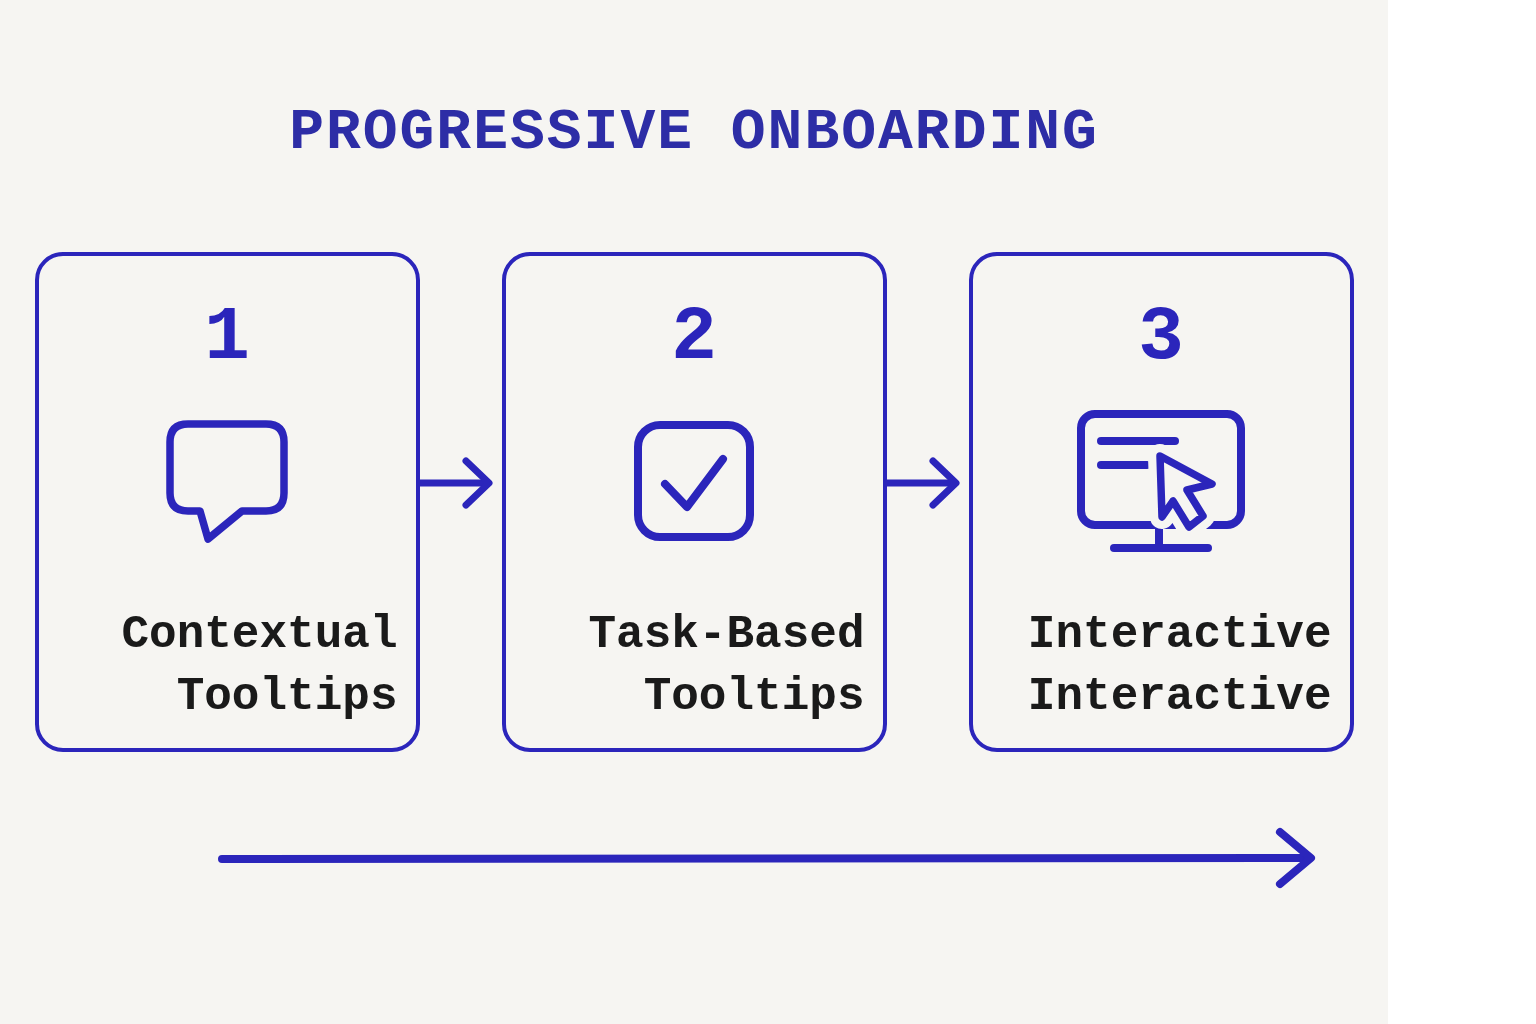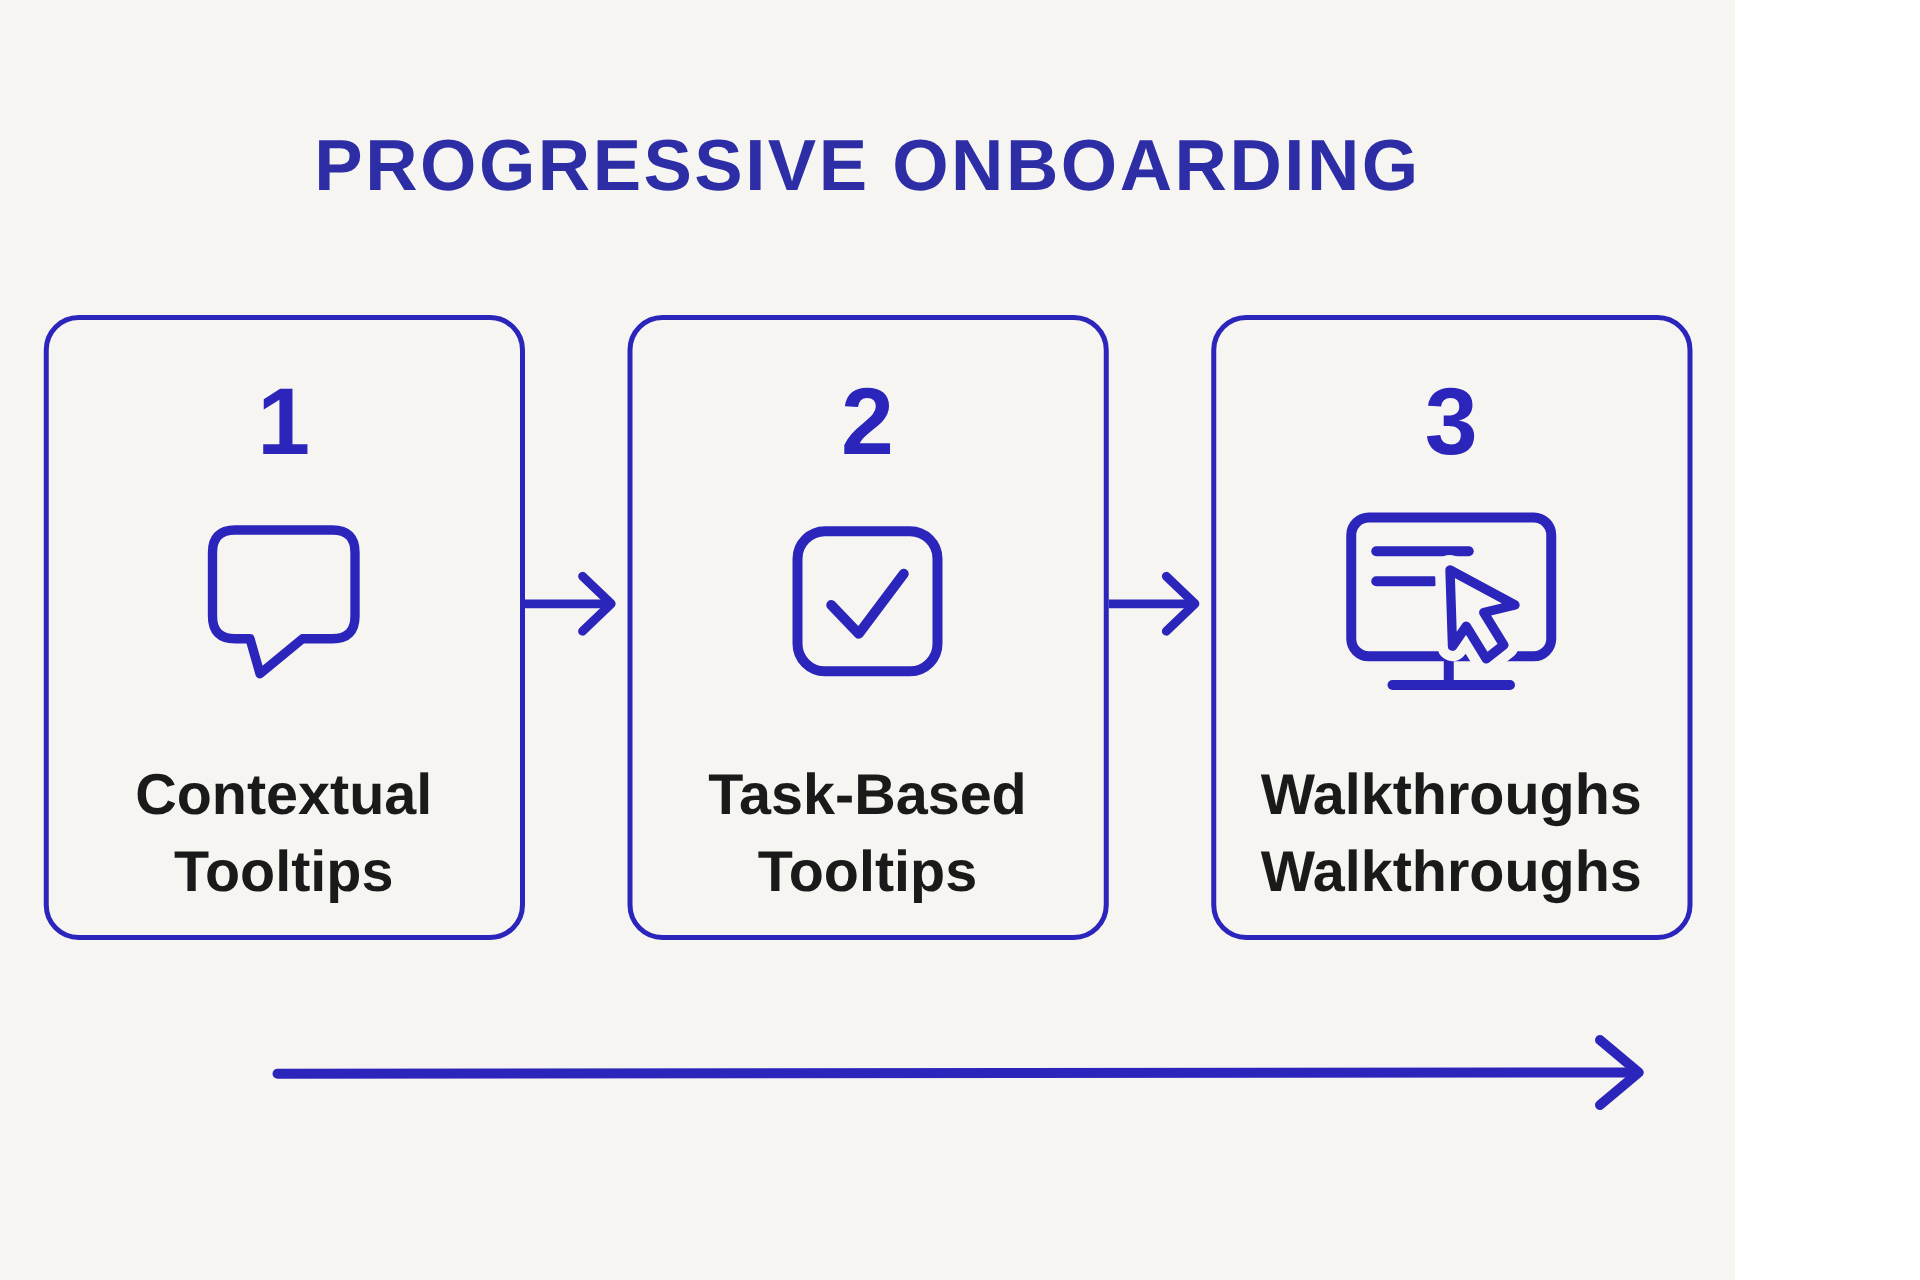--- a/index.html
+++ b/index.html
@@ -1,21 +1,21 @@
 <!DOCTYPE html>
 <html style="--background: #f6f5f2; --accent: #2b25bb; --title-text: #2d2da6; --label-text: #1a1a1a;"><head>
 <meta charset="utf-8">
 <style>
   html, body { margin: 0; padding: 0; }
   .canvas {
     position: relative;
     width: 1388px;
     height: 1024px;
     background: var(--background, #f6f5f2);
-    font-family: Liberation Sans, sans-serif;
+    font-family: Liberation Mono, monospace;
     overflow: hidden;
   }
   .title {
     position: absolute;
     top: 98px;
     left: 0;
     width: 100%;
     margin: 0;
     text-align: center;
     font-size: 58px;
@@ -54,21 +54,21 @@
   .icon-wrap {
     margin-top: 28px;
     height: 150px;
     display: flex;
     align-items: center;
     justify-content: center;
   }
   .step-label {
     margin-top: 48px;
     padding: 0 18px;
-    text-align: center;
+    text-align: right;
     font-size: 46px;
     line-height: 62px;
     font-weight: bold;
     color: var(--label-text, #1a1a1a);
   }
   .connector {
     width: 82px;
     display: flex;
     justify-content: center;
   }
@@ -147,21 +147,21 @@
         <svg width="174" height="150" viewBox="0 0 174 150" aria-hidden="true">
           <rect class="stroke" stroke-width="8" x="7" y="8" width="160" height="111" rx="14"></rect>
           <line class="stroke" stroke-width="8" x1="27" y1="35" x2="101" y2="35"></line>
           <line class="stroke" stroke-width="8" x1="27" y1="59" x2="73" y2="59"></line>
           <line class="stroke" stroke-width="8" x1="85" y1="121" x2="85" y2="140"></line>
           <line class="stroke" stroke-width="8" x1="40" y1="142" x2="134" y2="142"></line>
           <path class="halo" stroke-width="24" d="M 86 50 L 138 78 L 113 84 L 129 110 L 115 121 L 99 95 L 88 111 Z"></path>
           <path class="cursor-body" stroke-width="7.5" d="M 86 50 L 138 78 L 113 84 L 129 110 L 115 121 L 99 95 L 88 111 Z"></path>
         </svg>
       </div>
-      <div class="step-label">Walkthroughs Walkthroughs</div>
+      <div class="step-label">Interactive Interactive</div>
     </div>
 
   </div>
 
   <svg class="bottom-arrow" width="1112" height="84" viewBox="0 0 1112 84" aria-hidden="true">
     <line class="stroke" stroke-width="8" x1="12" y1="41" x2="1096" y2="40"></line>
     <polyline class="stroke" stroke-width="8" points="1070,14 1101,40 1070,66"></polyline>
   </svg>
 
 </div>

